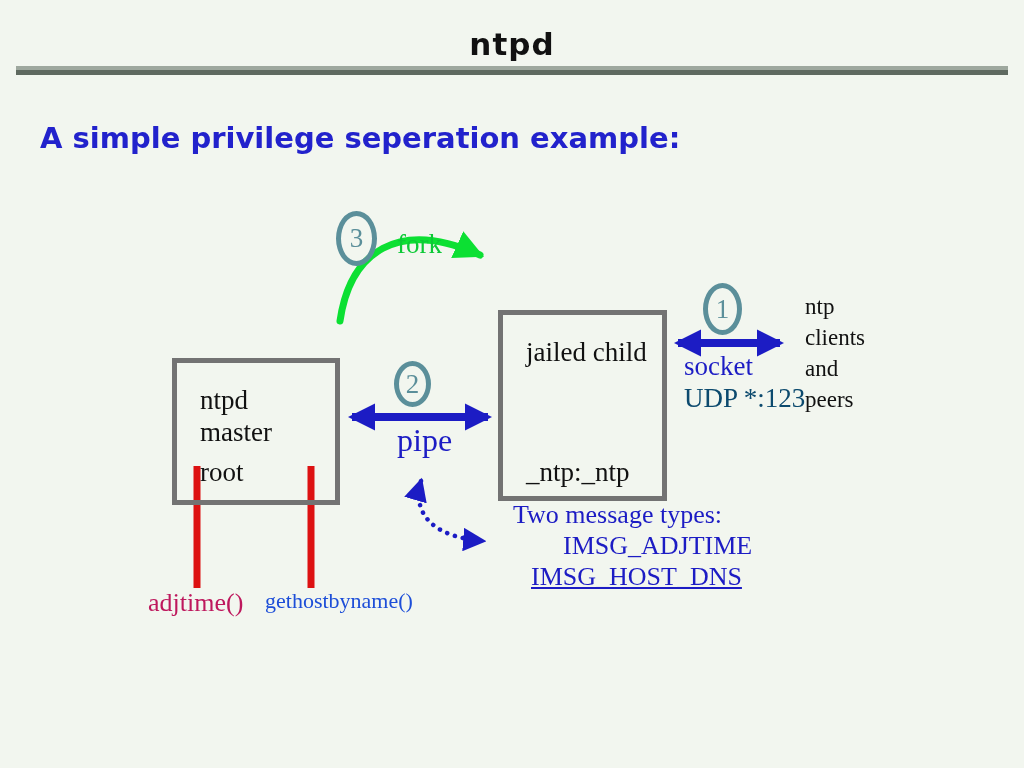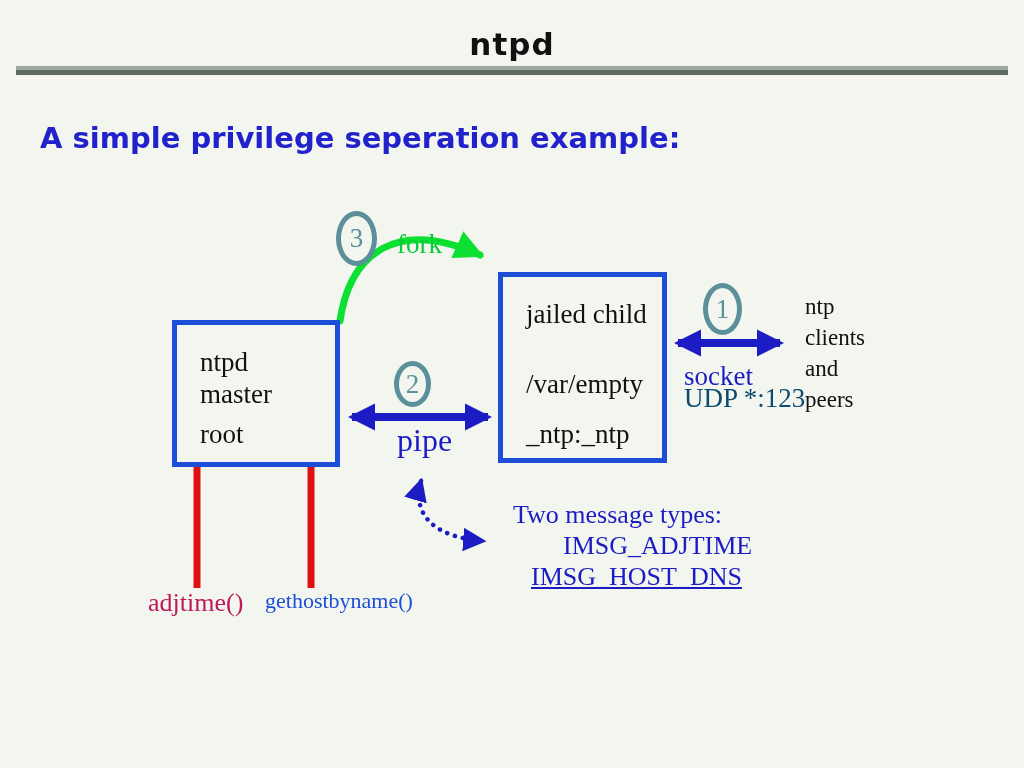--- a/index.html
+++ b/index.html
@@ -31,23 +31,24 @@
     font-family:"DejaVu Sans", sans-serif;
     font-weight:bold;
     font-size:29px;
     color:#2222cc;
     margin-left:10px;
   }
   
   svg.canvas{position:absolute;left:0;top:0;width:1024px;height:768px;}
   
   .proc-box{
-    border:5px solid #1d4ed8;
+    border:5px solid #737373;
     background:transparent;
     box-sizing:border-box;
+    margin-top:38px;
   }
   .master-box{left:172px;top:320px;width:168px;height:147px;}
   .child-box{left:498px;top:272px;width:169px;height:191px;}
   .proc-box .bline{
     position:absolute;left:23px;
     font-size:27px;color:#111111;line-height:27px;white-space:nowrap;
   }
   .master-box .l1{top:24px;}
   .master-box .l2{top:56px;}
   .master-box .l3{top:96px;}
@@ -64,21 +65,21 @@
     font-size:27px;
     background:transparent;
   }
   .badge-3{left:336px;top:211px;width:41px;height:55px;}
   .badge-2{left:394px;top:361px;width:37px;height:46px;}
   .badge-1{left:703px;top:283px;width:39px;height:52px;}
   
   .lbl{white-space:nowrap;line-height:1.05;}
   .fork-label{left:397px;top:230px;font-size:27px;color:#0cc936;}
   .pipe-label{left:397px;top:424px;font-size:32px;color:#1c1cc4;}
-  .socket-label1{left:684px;top:352px;font-size:27px;color:#1c1cc4;margin-top:10px;}
+  .socket-label1{left:684px;top:352px;font-size:27px;color:#1c1cc4;}
   .socket-label2{left:684px;top:384px;font-size:27px;color:#0c4a6e;}
   .net-text{left:805px;top:291px;font-size:23px;color:#111111;line-height:31px;}
   .msg-heading{left:513px;top:501px;font-size:26px;color:#1c1cc4;}
   .msg-item1{left:531px;top:532px;font-size:26px;color:#1c1cc4;margin-left:32px;}
   .msg-item2{left:531px;top:563px;font-size:26px;color:#1c1cc4;text-decoration:underline;}
   .syscall1{left:148px;top:589px;font-size:26px;color:#be185d;}
   .syscall2{left:265px;top:589px;font-size:22px;color:#1d4ed8;}
 </style>
 </head>
 <body>
@@ -113,21 +114,20 @@
 </svg>
 
 <div class="abs proc-box master-box">
   <div class="bline l1">ntpd</div>
   <div class="bline l2">master</div>
   <div class="bline l3">root</div>
 </div>
 
 <div class="abs proc-box child-box">
   <div class="bline l1">jailed child</div>
-  <div class="bline l2">/var/empty</div>
   <div class="bline l3">_ntp:_ntp</div>
 </div>
 
 <div class="abs badge badge-3">
   <span>3</span>
 </div>
 <div class="abs badge badge-2">
   <span>2</span>
 </div>
 <div class="abs badge badge-1">

